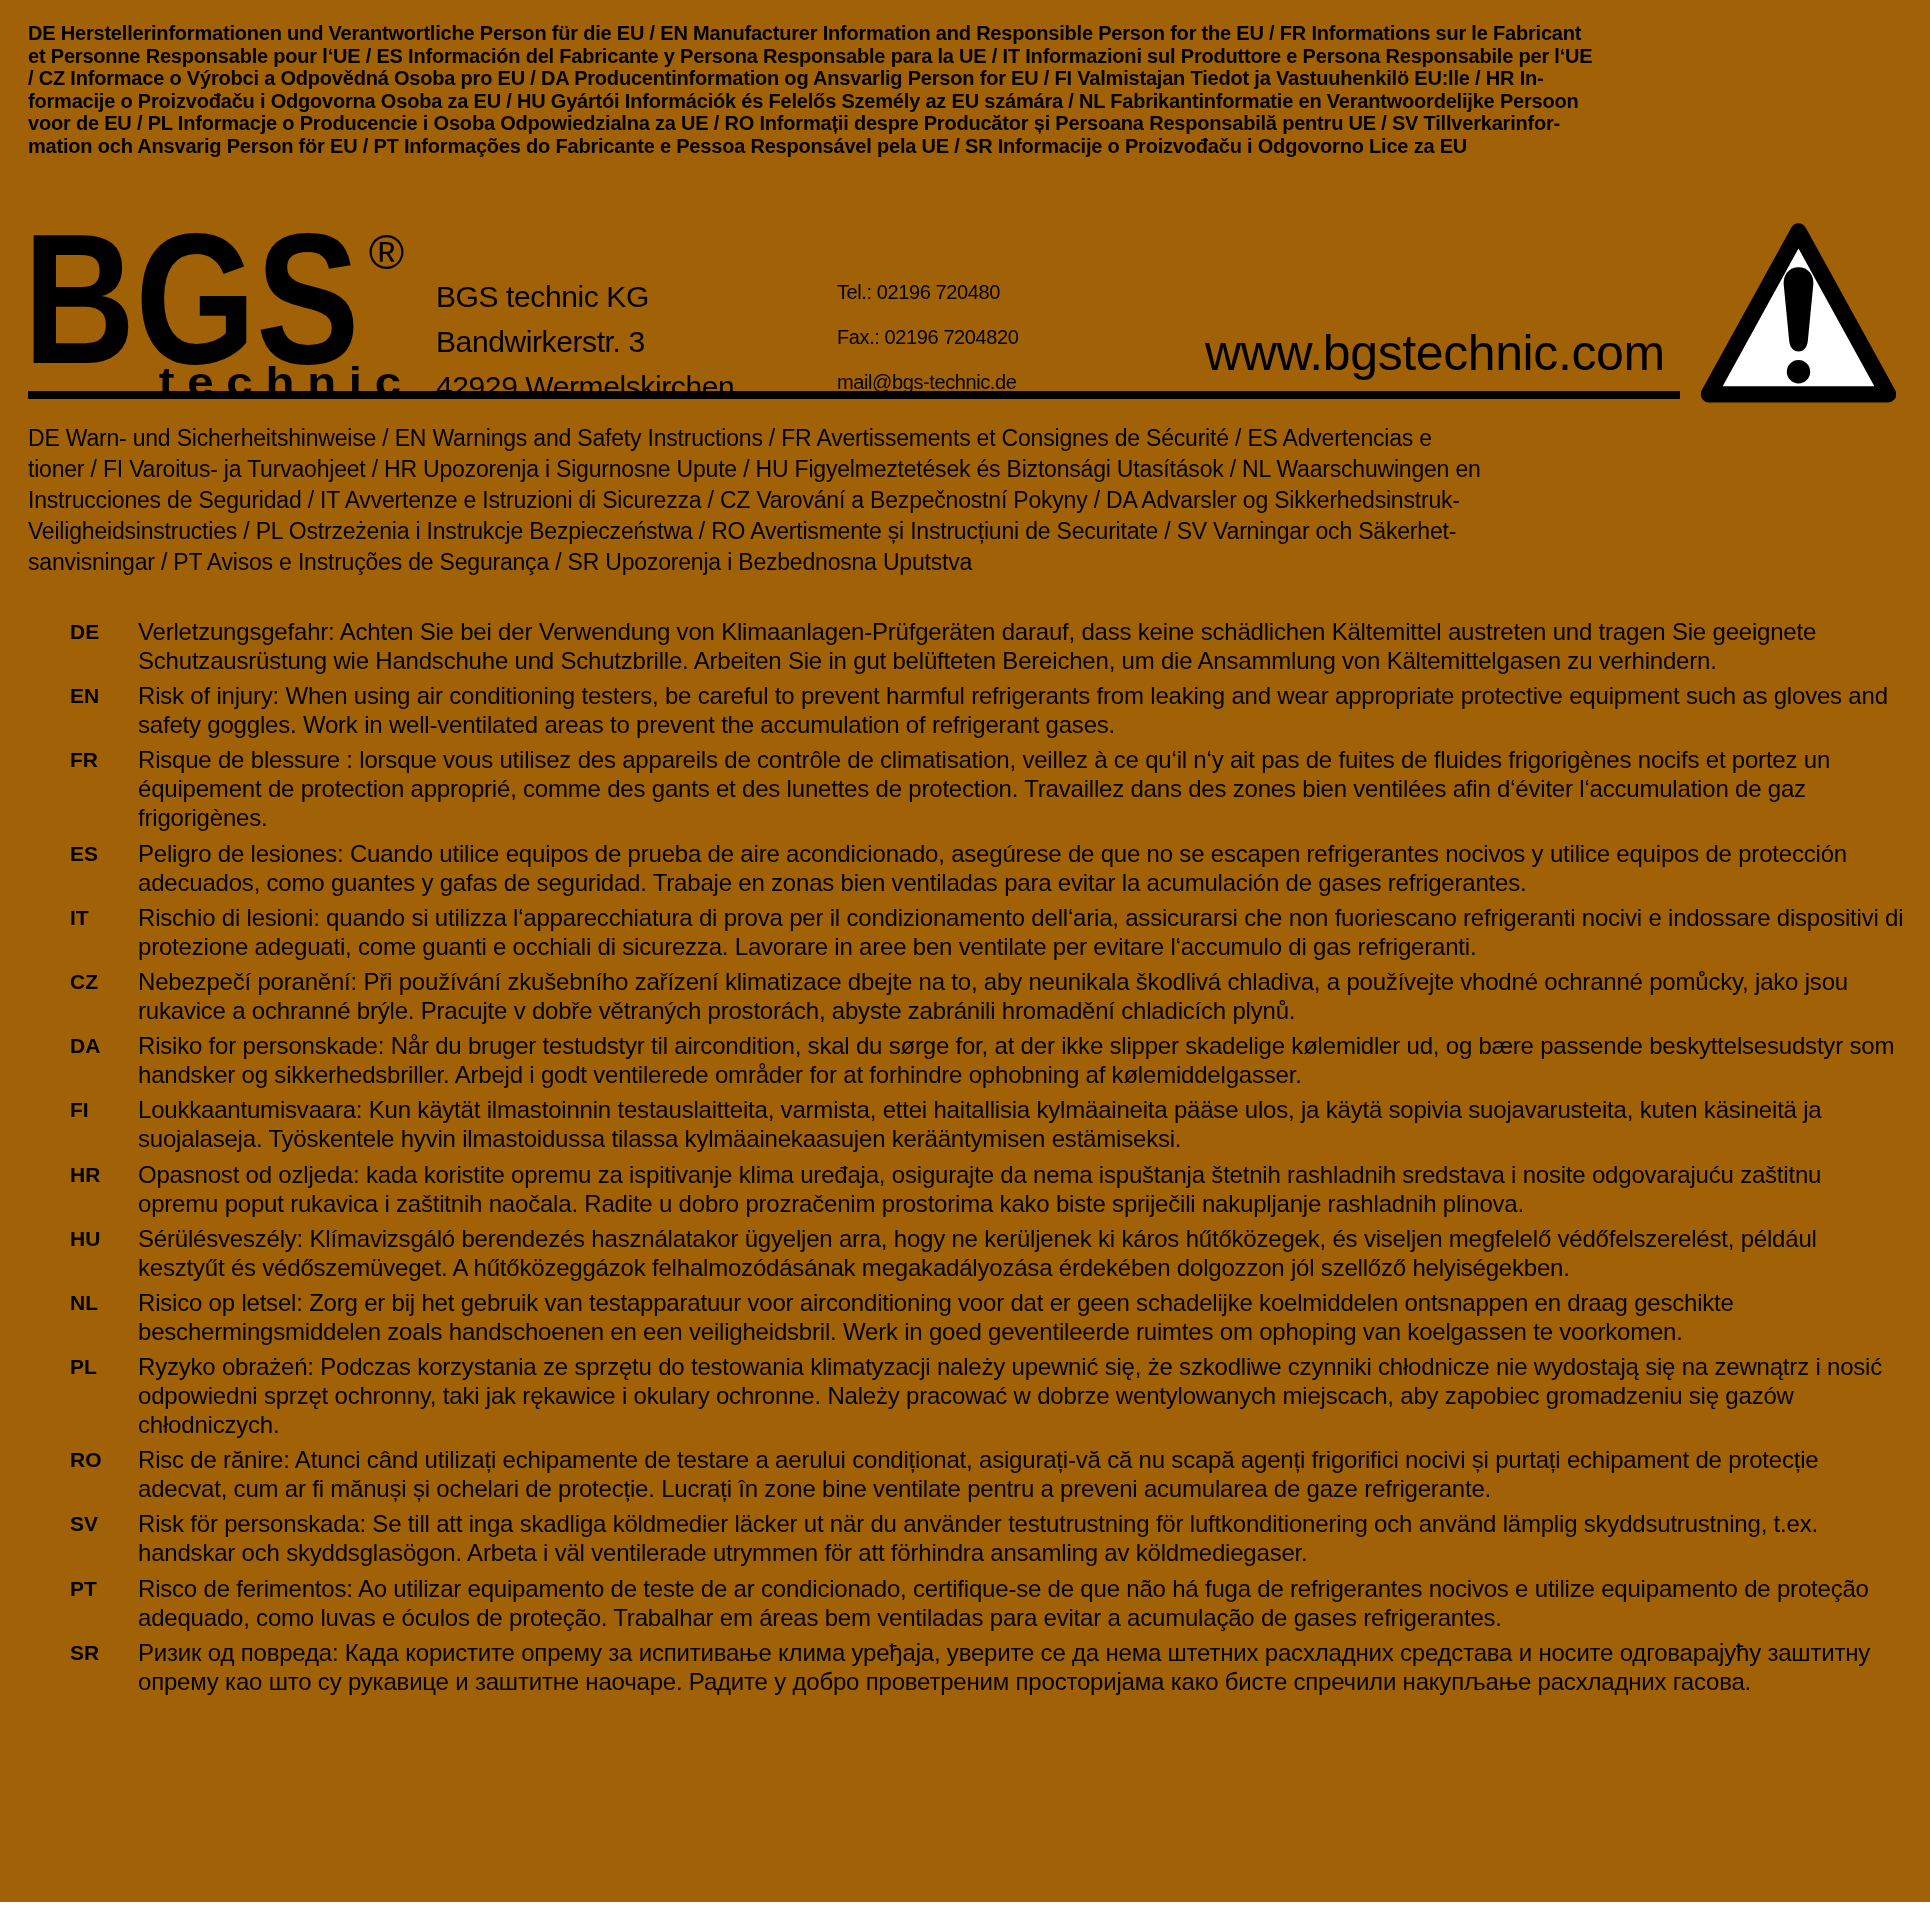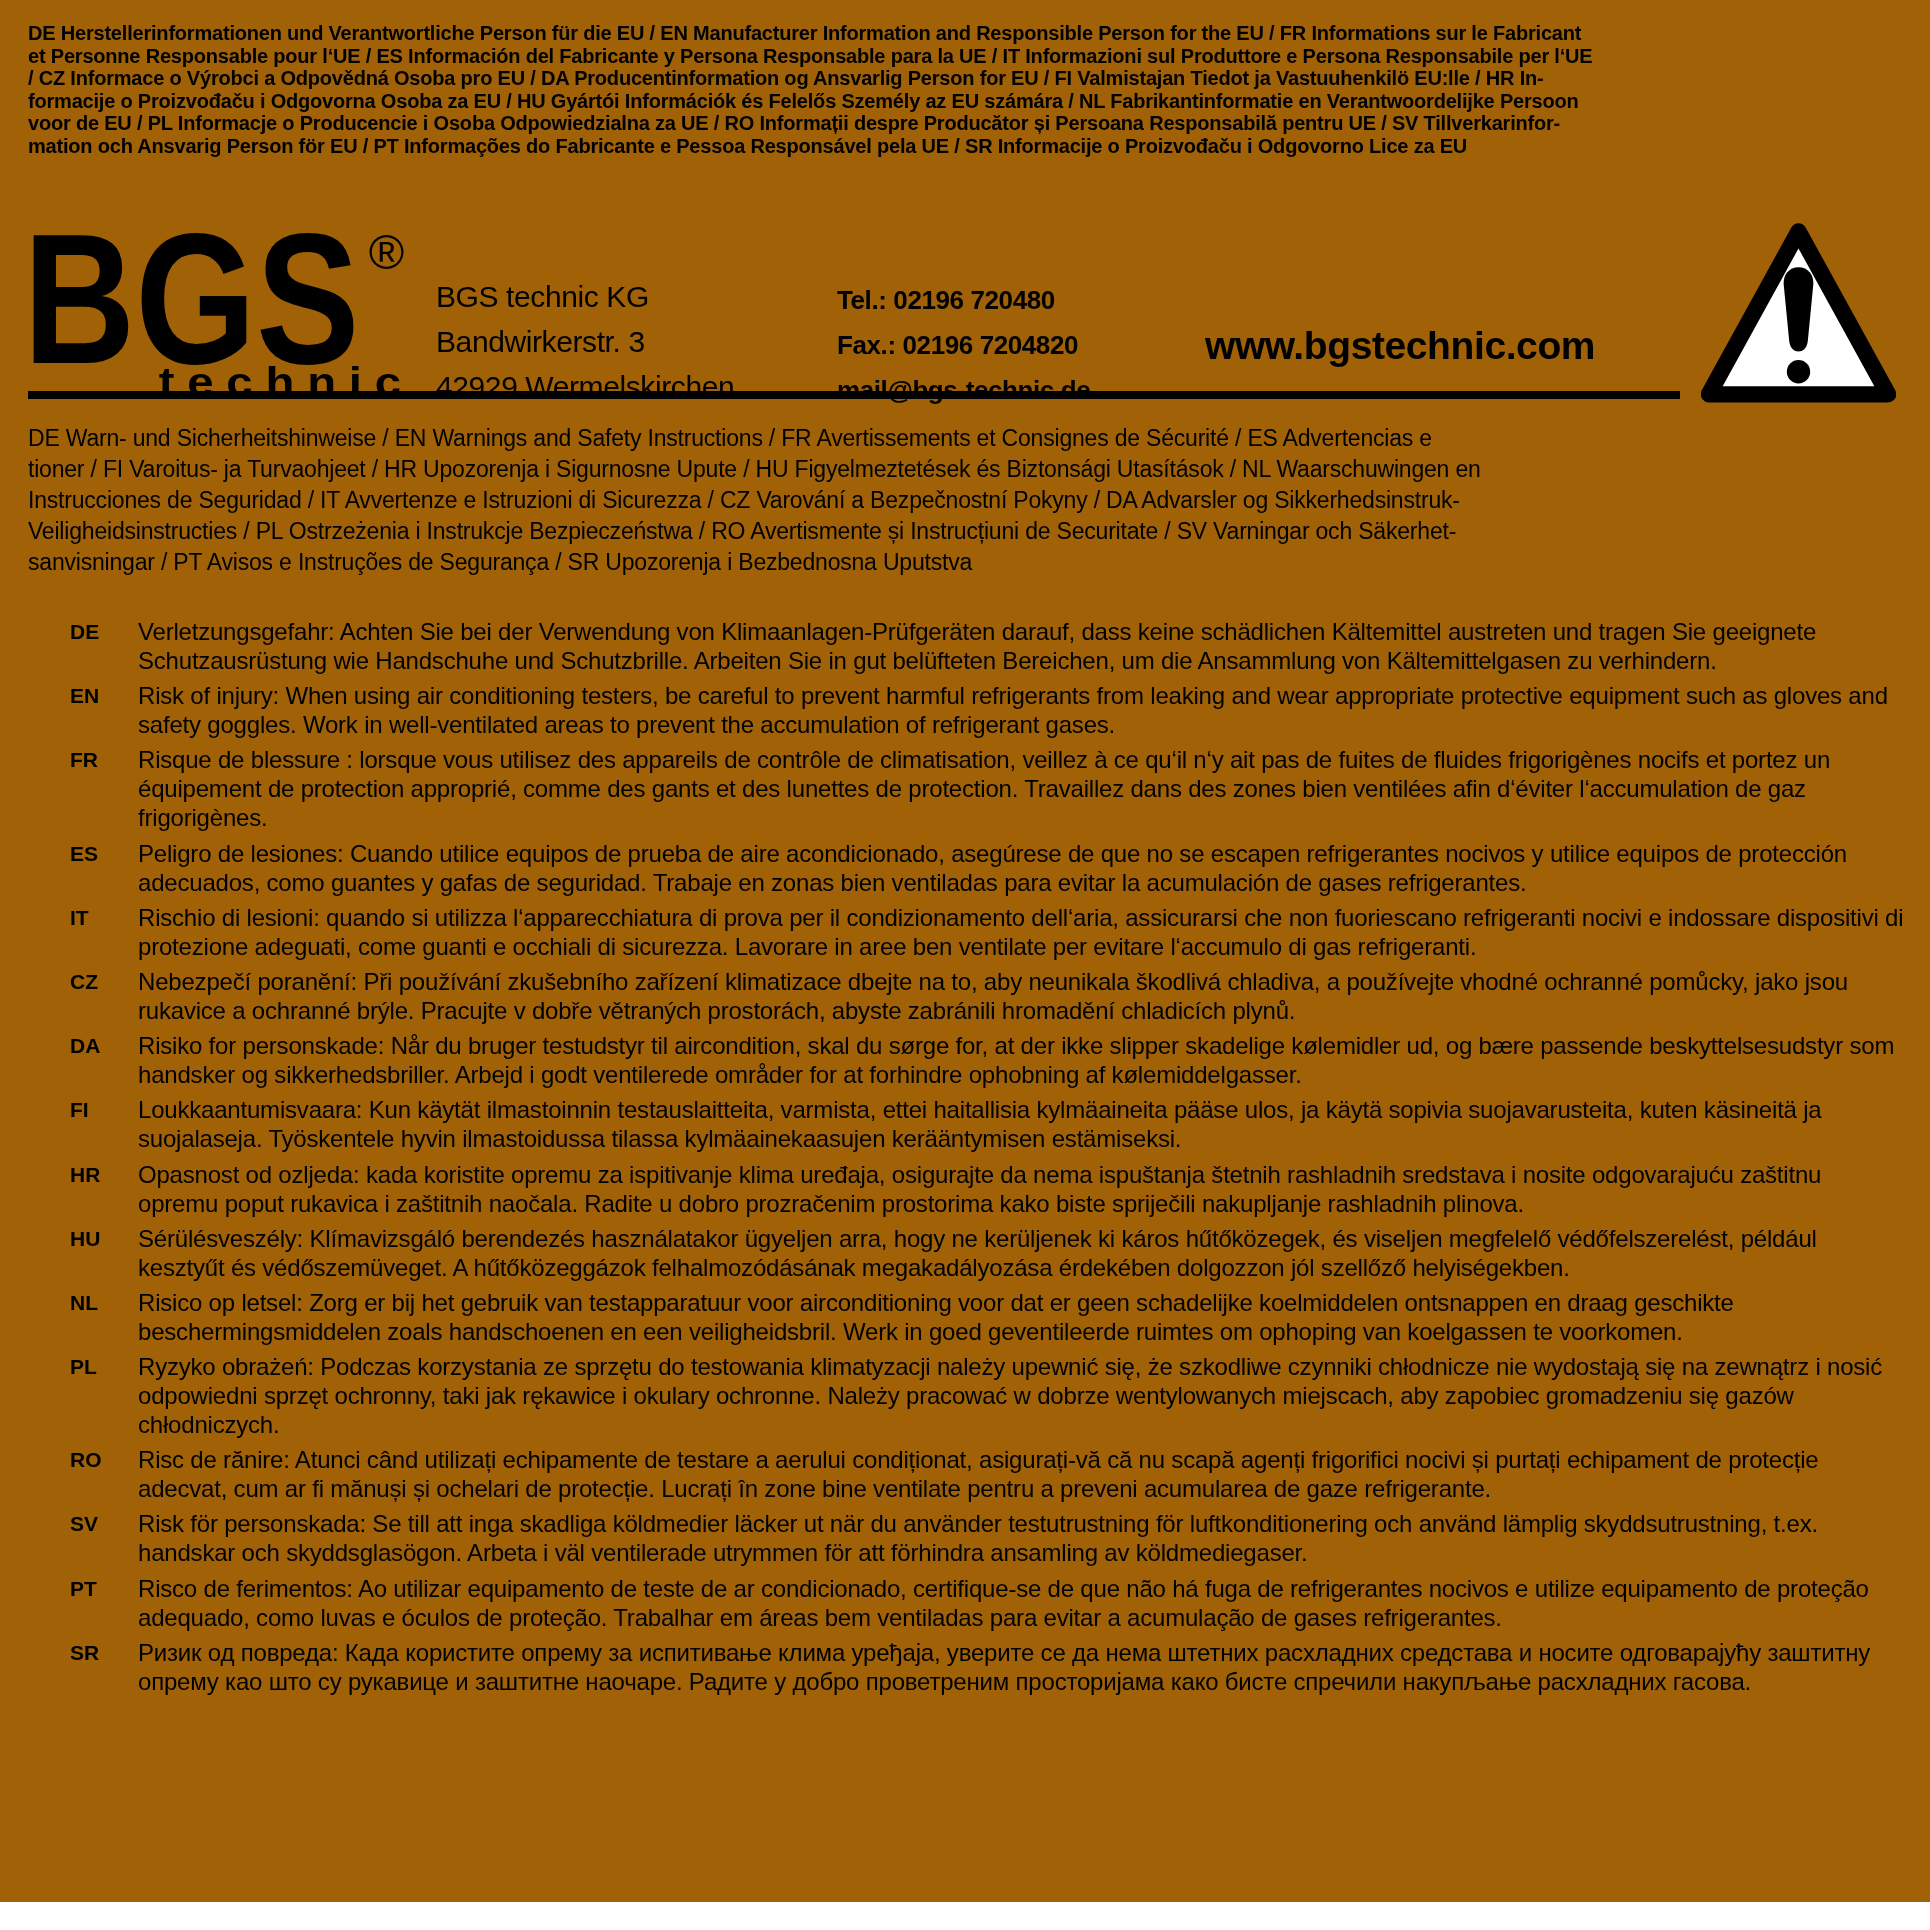--- a/index.html
+++ b/index.html
@@ -7,22 +7,22 @@
   body { width:1930px; height:1930px; font-family:"Liberation Sans","DejaVu Sans",sans-serif; color:#000; }
   .page { position:relative; width:1930px; height:1902px; background:#a16207; overflow:hidden; }
 
   
   .top-header { position:absolute; top:22px; left:28px; right:23px; }
   .top-header .hline { white-space:nowrap; font-weight:bold; font-size:20px; line-height:22.6px; letter-spacing:-0.2px; }
 
   
   .logo-wrap { position:absolute; left:28px; top:221px; width:389px; height:181px;text-align:center; }
   .address-col { position:absolute; left:436px; top:274px; font-size:30px; line-height:45px; letter-spacing:-0.4px; }
-  .contact-col { position:absolute; left:837px; top:278px; font-size:26px; line-height:45px; letter-spacing:-0.4px;font-weight:bold; }
-  .website { position:absolute; left:1205px; top:324px; font-size:39px; font-weight:bold; letter-spacing:-0.4px; }
+  .contact-col { position:absolute; left:837px; top:270px; font-size:20px; line-height:45px; letter-spacing:-0.4px; }
+  .website { position:absolute; left:1205px; top:324px; font-size:50px; font-weight:normal; letter-spacing:-0.4px; }
   .warning-wrap { position:absolute; left:1701px; top:219px; width:195px; height:187px; }
 
   .rule { position:absolute; left:28px; top:391px; width:1652px; height:7.8px; background:#000; }
 
   
   .safety-header { position:absolute; top:423px; left:28px; right:23px; }
   .safety-header .hline { white-space:nowrap; font-weight:normal; font-size:23px; line-height:31px; letter-spacing:-0.2px; }
 
   
   .warnings { position:absolute; top:617px; left:28px; right:25px; }

